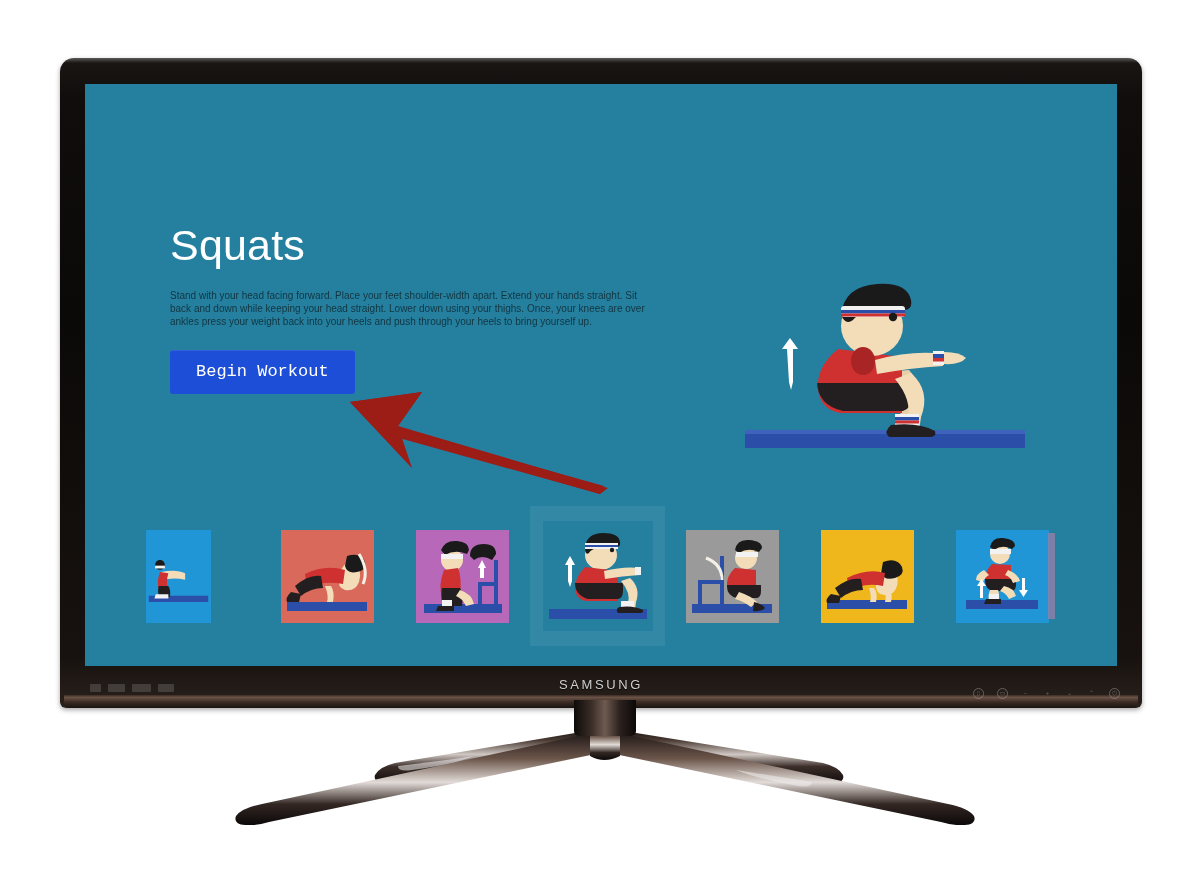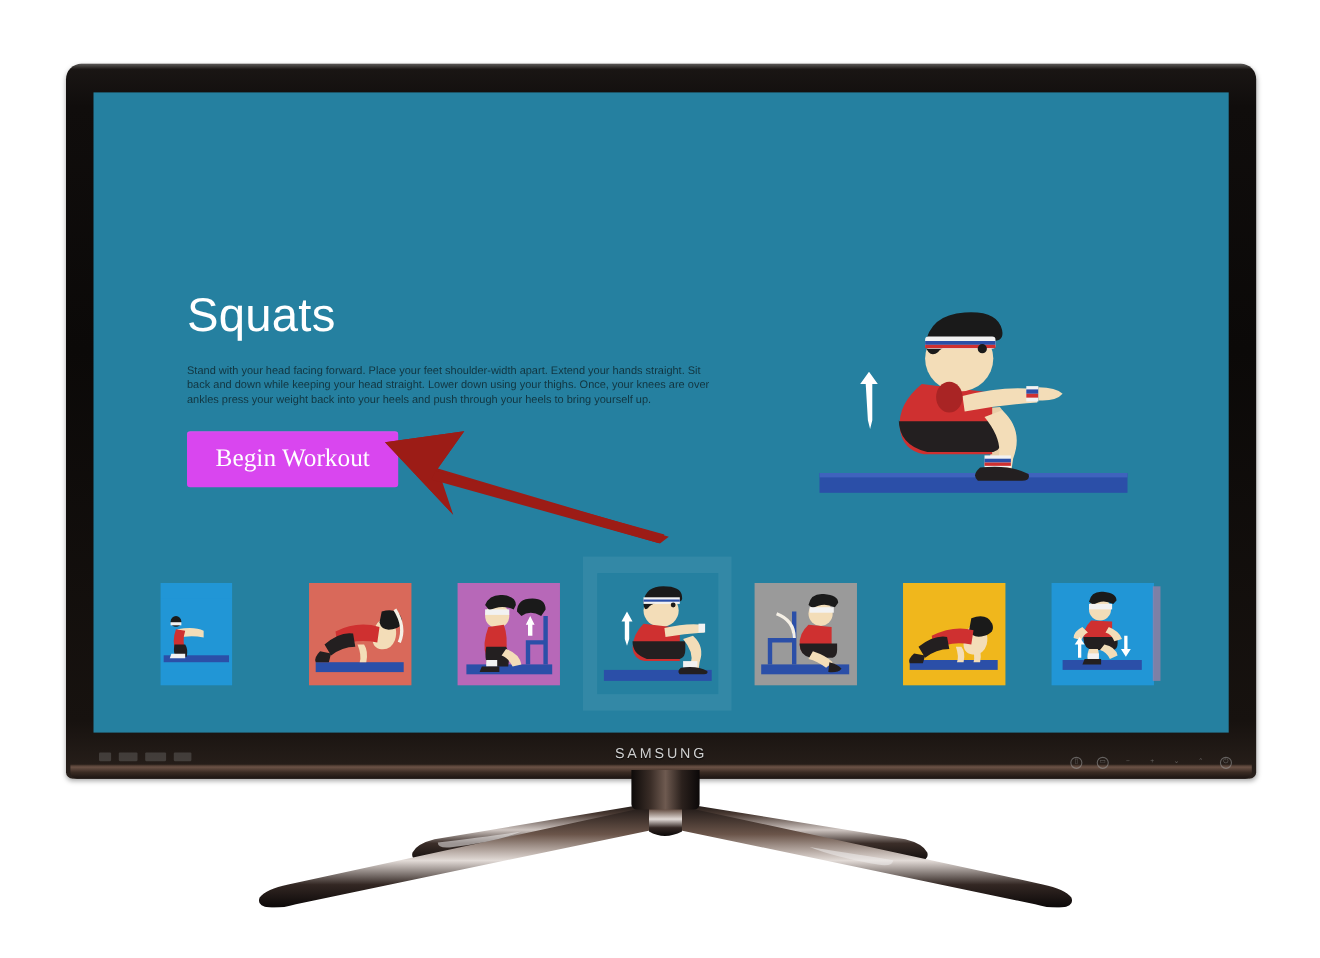--- a/index.html
+++ b/index.html
@@ -58,37 +58,37 @@
   }
 
   
   #tv-screen{
     position:absolute;left:25px;top:26px;right:25px;bottom:42px;
     background:#2580a0;overflow:hidden;
   }
 
   
   #content-panel{
-    position:absolute;left:85px;top:140px;width:520px;margin-top:42px;
+    position:absolute;left:85px;top:140px;width:520px;
   }
   #page-title{
     color:#ffffff;font-size:43px;font-weight:normal;
     margin:0 0 22px 0;letter-spacing:.2px;line-height:1;
   }
   #instructions{
     color:#123540;font-size:10px;line-height:1.30;
     margin:0 0 22px 0;max-width:490px;font-weight:normal;
   }
   #begin-workout-button{
     display:inline-block;
-    background:#d946ef;
-    color:#ffffff;font-size:23px;
+    background:#1d4ed8;
+    color:#ffffff;font-size:17px;
     padding:12px 26px 13px 26px;
     border:none;border-radius:3px;
-    font-family:Liberation Serif, serif;
+    font-family:Liberation Mono, monospace;
     cursor:pointer;
     box-shadow:inset 0 1px 0 rgba(255,255,255,.10);
   }
 
   
   #hero-illustration{
     position:absolute;right:82px;top:180px;width:300px;height:200px;
   }
 
   

